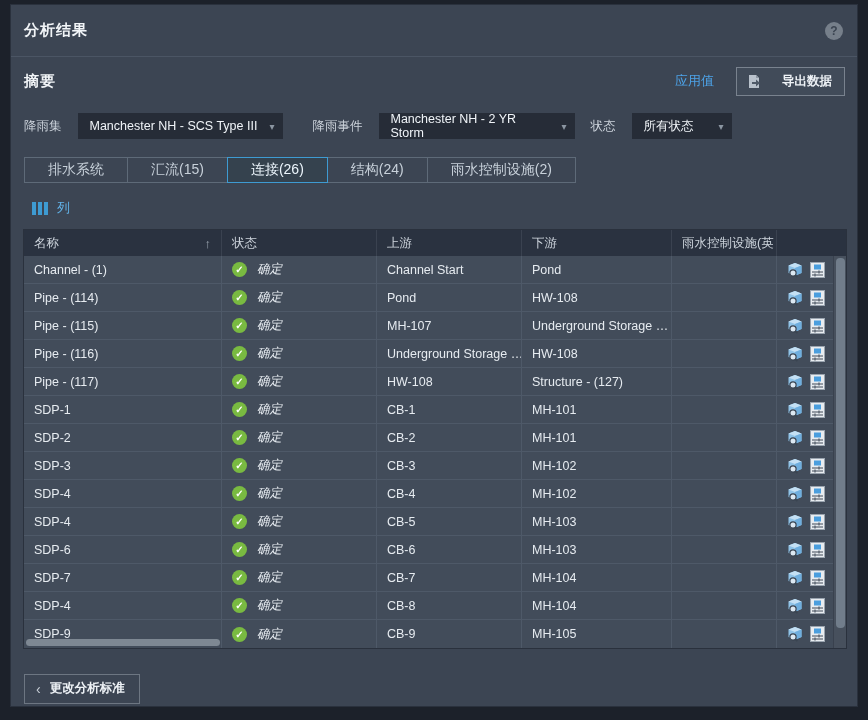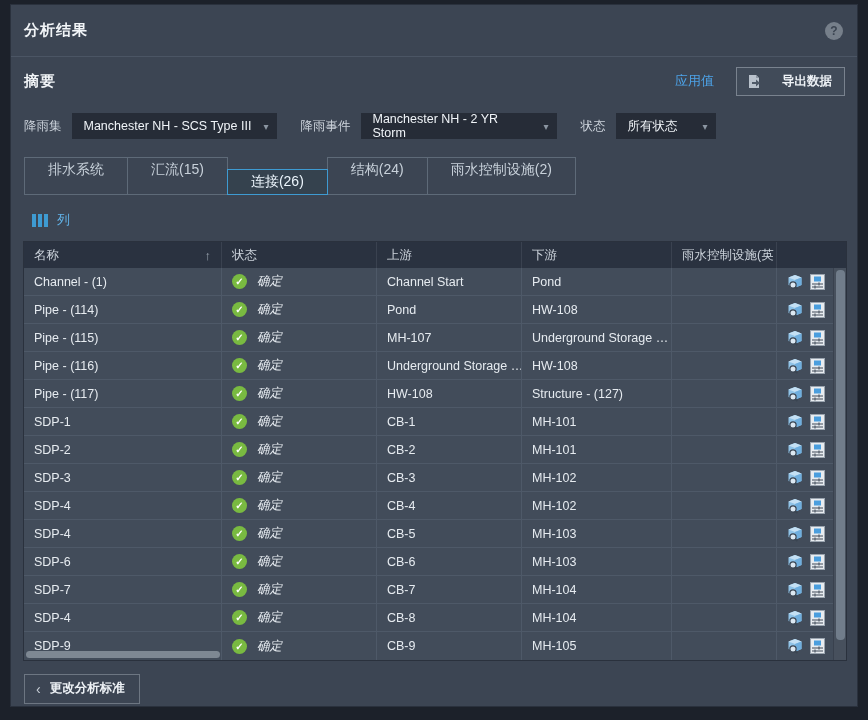--- a/index.html
+++ b/index.html
@@ -12,42 +12,42 @@
   .help { width:18px; height:18px; border-radius:50%; background:#767f8a; color:#3b4451; font-size:12px; font-weight:bold; display:flex; align-items:center; justify-content:center; cursor:pointer; }
 
   
   .summary-row { height:48px; display:flex; align-items:center; justify-content:space-between; padding:0 12px 0 13px; }
   .heading { font-size:15px; font-weight:bold; color:#f2f5f8; letter-spacing:1px; }
   .summary-actions { display:flex; align-items:center; gap:22px; }
   .apply-link { color:#4da3e8; font-size:13px; cursor:pointer; }
   .export-btn { display:flex; align-items:center; gap:20px; background:#414b59; border:1px solid #79828e; color:#eef2f6; font-size:12.5px; font-weight:bold; padding:5px 12px 5px 10px; cursor:pointer; }
 
   
-  .filter-row { height:42px; display:flex; align-items:center; padding:0 13px; gap:10px; }
+  .filter-row { height:42px; display:flex; align-items:center; padding:0 13px; gap:16px; }
   .f-label { font-size:12.5px; color:#ccd3db; white-space:nowrap; }
   .dropdown { background:#262c37; color:#f0f4f8; font-size:12.5px; font-weight:normal; height:26px; display:flex; align-items:center; justify-content:space-between; padding:0 8px 0 12px; cursor:pointer; }
   .dd-caret { color:#8b95a1; font-size:10px; margin-left:10px; }
   .dd1 { width:205px; margin-right:14px; }
-  .dd2 { width:196px; margin-right:14px; }
+  .dd2 { width:196px; }
   .dd3 { width:100px; }
 
   
   .tabs-row { display:flex; padding:10px 13px 4px; }
   .tab { border:1px solid #5e6a78; margin-left:-1px; padding:3px 23px; font-size:14px; color:#c8d1da; background:transparent; cursor:pointer; white-space:nowrap; }
   .tab:first-child { margin-left:0; }
-  .tab.active { border:1px solid #3e9bd2; background:#35424e; color:#ecf5fc; position:relative; z-index:2;margin-top:12px; }
+  .tab.active { border:1px solid #3e9bd2; background:#35424e; color:#ecf5fc; position:relative; z-index:2; }
 
   
   .cols-row { display:flex; align-items:center; gap:9px; padding:12px 13px 10px 21px; cursor:pointer; }
   .cols-icon { display:flex; gap:2px; }
   .cols-icon i { display:block; width:4px; height:13px; background:#3e9bd2; }
   .cols-label { color:#62b4ea; font-size:13px; }
 
   
-  .table { position:relative; margin:2px 12px 0 12px; width:824px; border:1px solid #2a313d; background:#424c5a; }
+  .table { position:relative; margin:2px 12px 12px 12px; width:824px; border:1px solid #2a313d; background:#424c5a; }
   .thead { display:flex; background:#2a3240; height:26px; }
   .th { display:flex; align-items:center; padding:0 10px; font-size:12.5px; color:#cdd4dc; border-right:1px solid #3a4250; overflow:hidden; white-space:nowrap; cursor:pointer; }
   .tbody { position:relative; }
   .tr { display:flex; height:28px; border-bottom:1px solid #4e5968; cursor:pointer; }
   .tr:last-child { border-bottom:none; }
   .td { display:flex; align-items:center; padding:0 10px; font-size:12.5px; color:#e6ebf0; border-right:1px solid #4e5968; overflow:hidden; white-space:nowrap; }
   .c0 { width:198px; } .c1 { width:155px; } .c2 { width:145px; } .c3 { width:150px; } .c4 { width:105px; }
   .c5 { width:57px; border-right:none; justify-content:center; gap:6px; padding:0 4px; }
   .sort-icon { margin-left:auto; color:#9ba5b0; font-size:13px; }
   .chk { width:15px; height:15px; border-radius:50%; background:#79ba41; color:#fff; font-size:10px; font-weight:bold; display:flex; align-items:center; justify-content:center; margin-right:10px; flex:none; }

